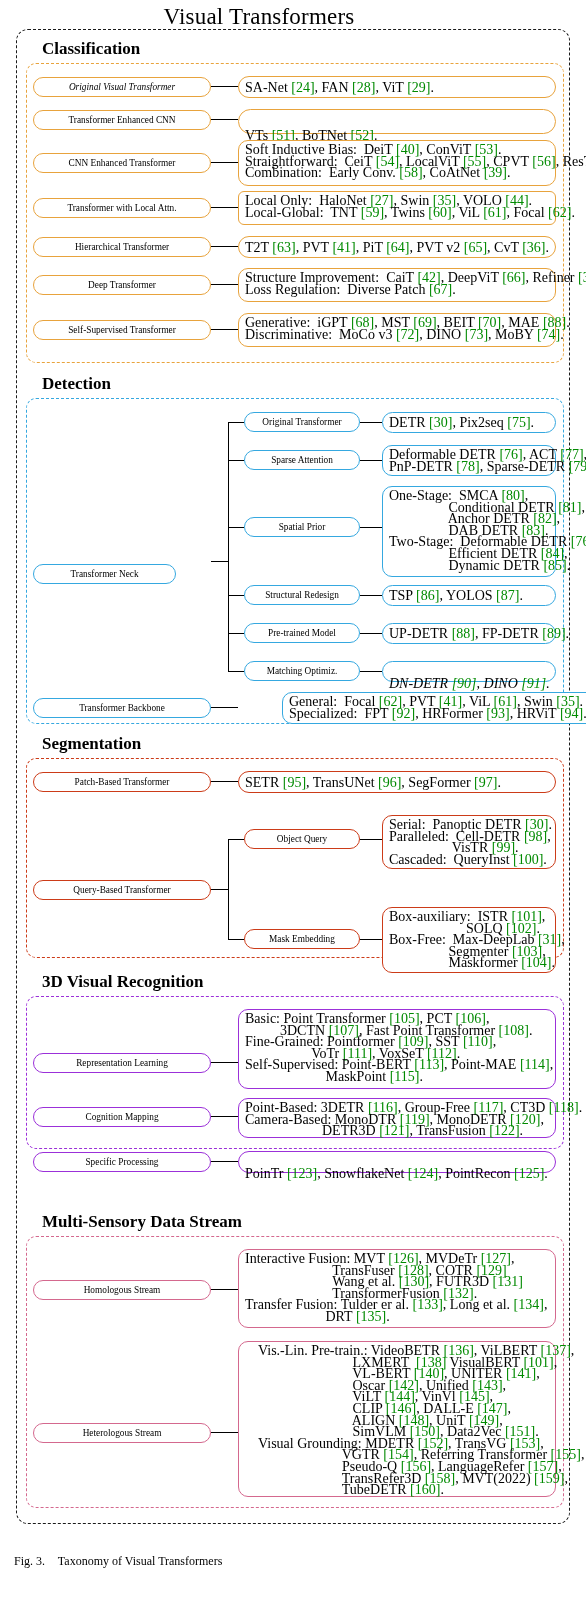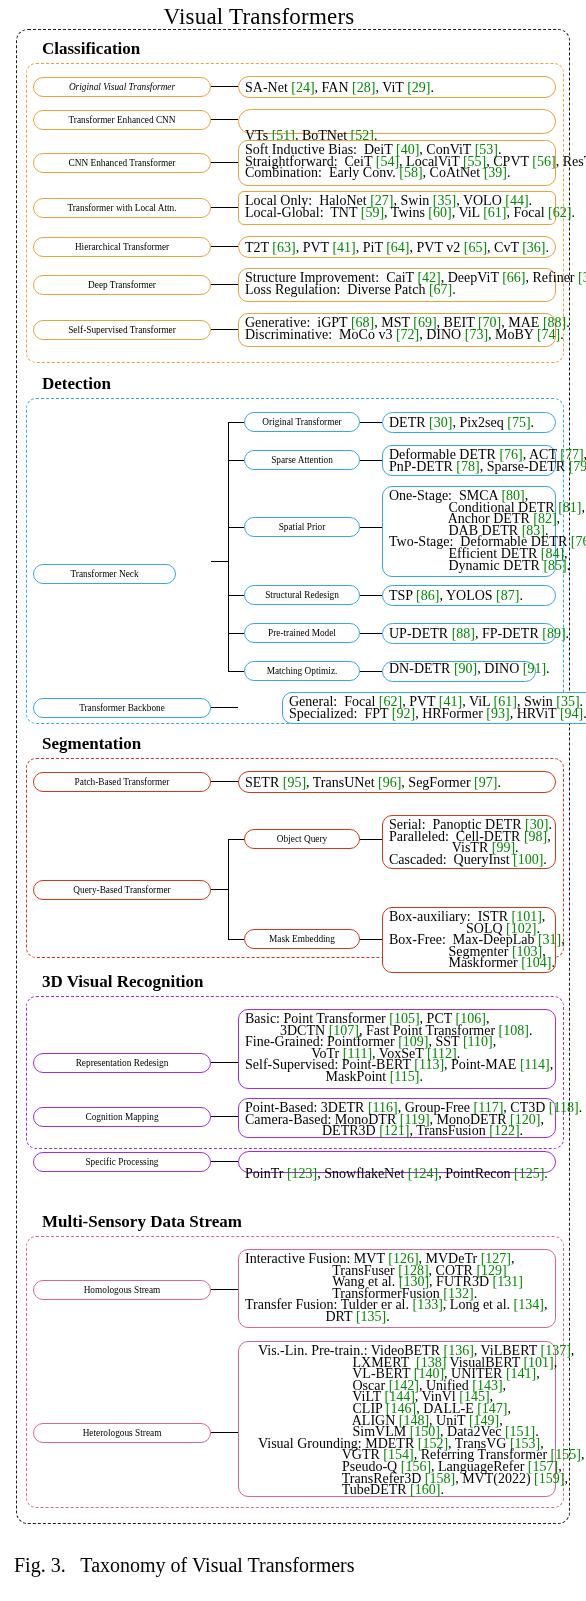--- a/index.html
+++ b/index.html
@@ -28,21 +28,21 @@
         background:#fff;font-size:14px;line-height:11.6px;padding:3px 6px;
         white-space:pre;}
   .ref{color:#008a00;}
 
   
   .conn{position:absolute;background:#000;}
   .conn.h{height:1.1px;}
   .conn.v{width:1.1px;}
 
   
-  .caption{position:absolute;left:14px;top:1554px;font-size:20px;}
+  .caption{position:absolute;left:14px;top:1554px;font-size:12px;}
   .caption .lead{margin-right:10px;}
 </style>
 </head>
 <body>
 
 <div class="fig-title">Visual Transformers</div>
 
 <div class="outer-frame"></div>
 
 <div class="section" style="top:38px;left:16px;">
@@ -148,21 +148,21 @@
       <span>Pre-trained Model</span>
       </div>
     <div class="conn h" style="left:333px;top:234px;width:22px;"></div>
     <div class="leaf" style="left:355px;top:224px;width:174px;height:21px;border-color:#35A8E0;border-radius:999px;padding-top:4px;">UP-DETR <span class="ref">[88]</span>, FP-DETR <span class="ref">[89]</span>.</div>
 
     <div class="conn h" style="left:201px;top:272px;width:16px;"></div>
     <div class="pill" style="left:217px;top:262px;width:116px;height:20px;border-color:#35A8E0;">
       <span>Matching Optimiz.</span>
       </div>
     <div class="conn h" style="left:333px;top:272px;width:22px;"></div>
-    <div class="leaf" style="left:355px;top:262px;width:154px;height:21px;border-color:#35A8E0;border-radius:999px;padding-top:1px;">DN-DETR <span class="ref">[90]</span>, DINO <span class="ref">[91]</span>.</div>
+    <div class="leaf" style="left:355px;top:262px;width:174px;height:21px;border-color:#35A8E0;border-radius:999px;padding-top:16px;font-style:italic;">DN-DETR <span class="ref">[90]</span>, DINO <span class="ref">[91]</span>.</div>
 
     <div class="pill" style="left:6px;top:299px;width:178px;height:20px;border-color:#35A8E0;">
       <span>Transformer    Backbone</span>
       </div>
     <div class="conn h" style="left:184px;top:308px;width:27px;"></div>
     <div class="leaf" style="left:211px;top:293px;width:318px;height:32px;border-color:#35A8E0;margin-left:44px;">General:  Focal <span class="ref">[62]</span>, PVT <span class="ref">[41]</span>, ViL <span class="ref">[61]</span>, Swin <span class="ref">[35]</span>.
 Specialized:  FPT <span class="ref">[92]</span>, HRFormer <span class="ref">[93]</span>, HRViT <span class="ref">[94]</span>.</div>
   </div>
 </div>
 
@@ -203,21 +203,21 @@
                  Segmenter <span class="ref">[103]</span>,
                  Maskformer <span class="ref">[104]</span>.</div>
   </div>
 </div>
 
 <div class="section" style="top:971px;left:16px;">
   <div class="sec-head">3D Visual Recognition</div>
   <div class="sec-box" style="height:153px;border-color:#9B30D9;">
 
     <div class="pill" style="left:6px;top:56px;width:178px;height:20px;border-color:#9B30D9;">
-      <span>Representation Redesign</span>
+      <span>Representation Learning</span>
       </div>
     <div class="conn h" style="left:184px;top:65px;width:27px;"></div>
     <div class="leaf" style="left:211px;top:12px;width:318px;height:80px;border-color:#9B30D9;">Basic: Point Transformer <span class="ref">[105]</span>, PCT <span class="ref">[106]</span>,
           3DCTN <span class="ref">[107]</span>, Fast Point Transformer <span class="ref">[108]</span>.
 Fine-Grained: Pointformer <span class="ref">[109]</span>, SST <span class="ref">[110]</span>,
                    VoTr <span class="ref">[111]</span>, VoxSeT <span class="ref">[112]</span>.
 Self-Supervised: Point-BERT <span class="ref">[113]</span>, Point-MAE <span class="ref">[114]</span>,
                        MaskPoint <span class="ref">[115]</span>.</div>
 
     <div class="pill" style="left:6px;top:110px;width:178px;height:20px;border-color:#9B30D9;">

